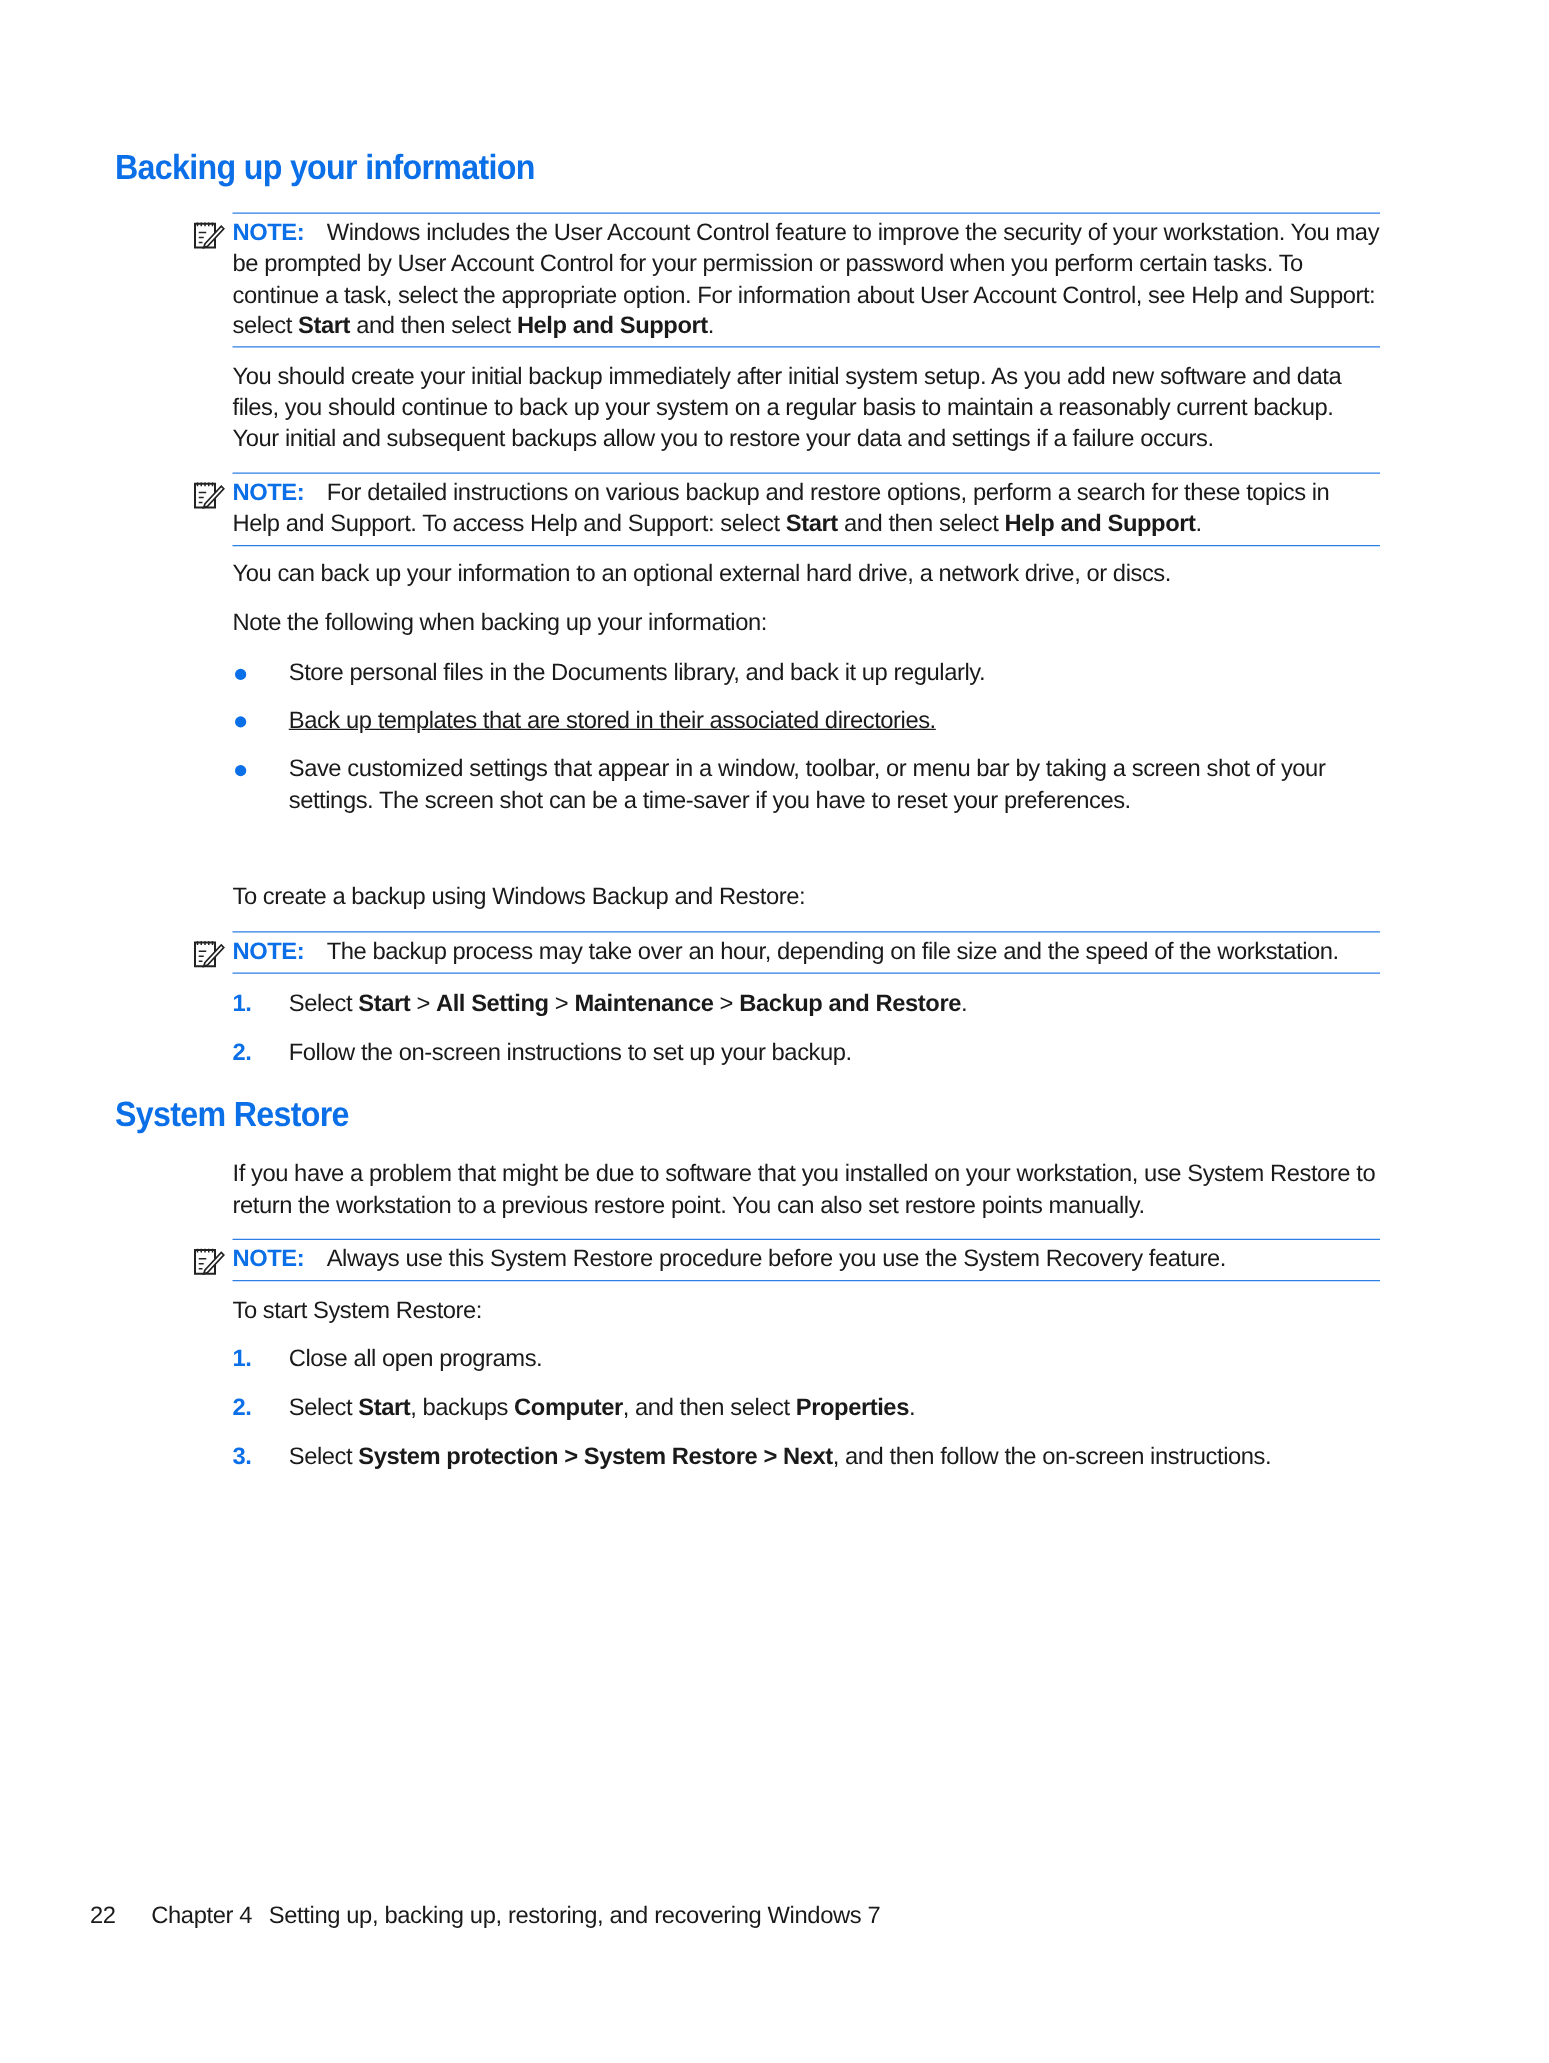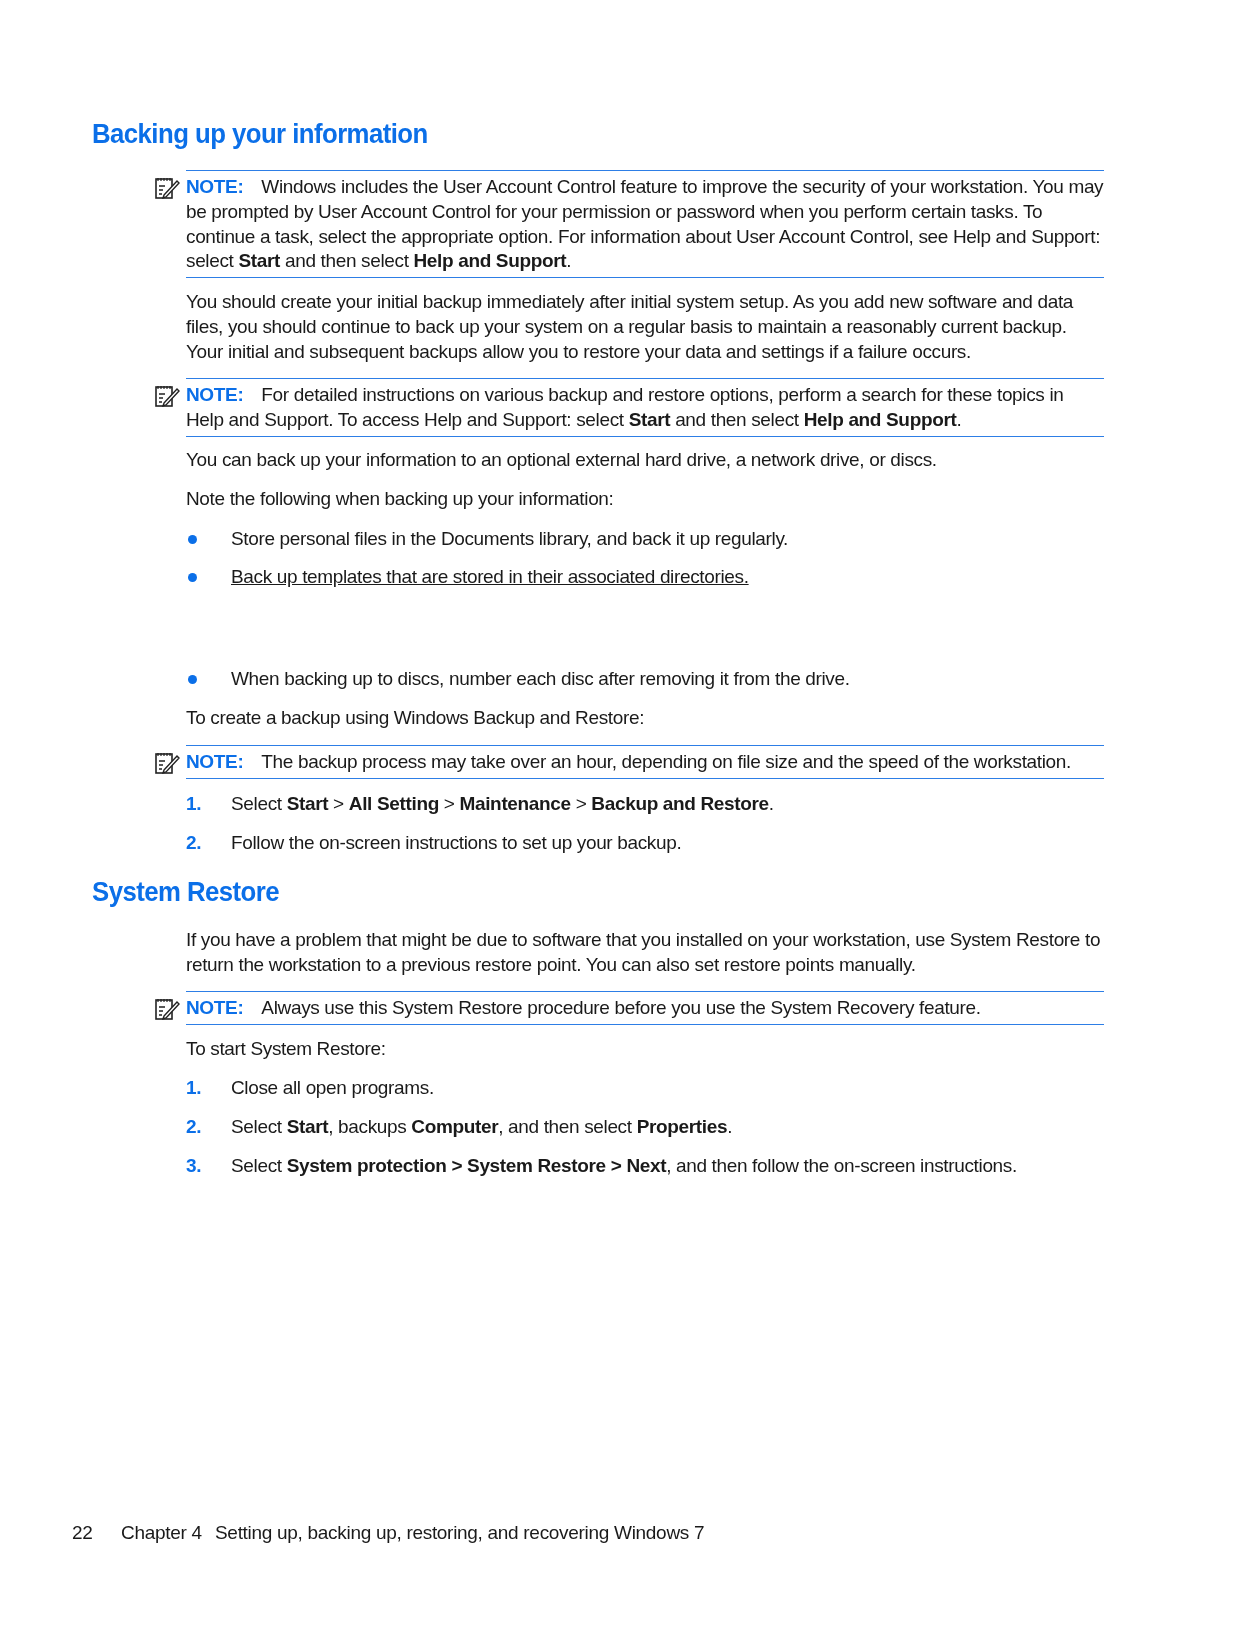--- a/index.html
+++ b/index.html
@@ -74,23 +74,23 @@
   <p class="p" style="top:487px;">Note the following when backing up your information:</p>
 
   <div class="bul" style="top:527px;">
       <span class="dot"></span>
       <span class="t">Store personal files in the Documents library, and back it up regularly.</span>
     </div>
   <div class="bul" style="top:565px;text-decoration:underline;">
       <span class="dot"></span>
       <span class="t">Back up templates that are stored in their associated directories.</span>
     </div>
-  <div class="bul" style="top:667px;">
+  <div class="bul" style="top:604px;">
       <span class="dot"></span>
-      <span class="t">When backing up to discs, number each disc after removing it from the drive.</span>
+      <span class="t">Save customized settings that appear in a window, toolbar, or menu bar by taking a screen shot of your settings. The screen shot can be a time-saver if you have to reset your preferences.</span>
     </div>
 
   <p class="p" style="top:706px;">To create a backup using Windows Backup and Restore:</p>
 
   <div class="note" style="top:745px;">
     <span class="icon">
       <svg viewBox="0 0 26 26" width="26" height="26">
           <rect x="2" y="4" width="16" height="19" fill="none" stroke="#222" stroke-width="1.6"></rect>
           <path d="M4 3 v3 M7 3 v3 M10 3 v3 M13 3 v3 M16 3 v3" stroke="#222" stroke-width="1.2"></path>
           <path d="M5 11 h6 M5 15 h4 M5 19 h3" stroke="#222" stroke-width="1.3"></path>

